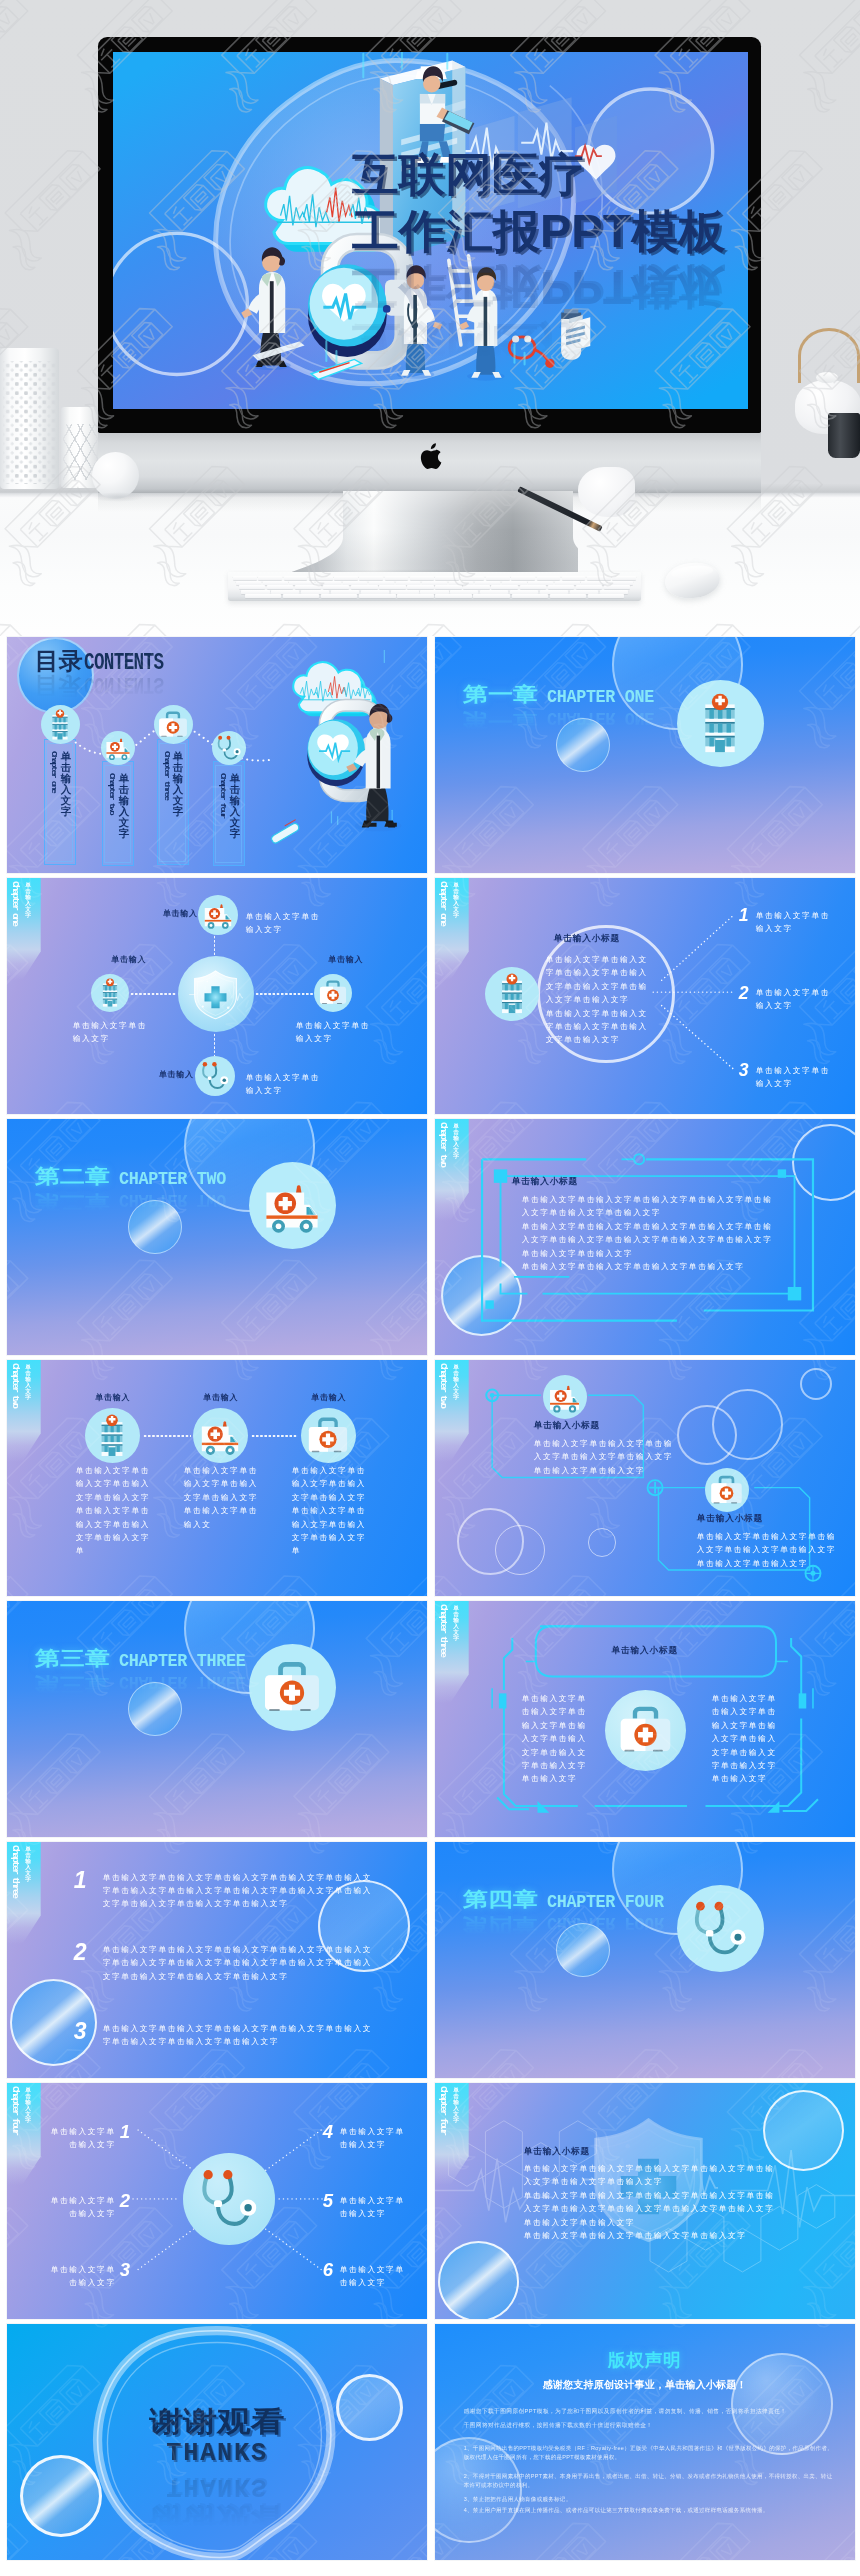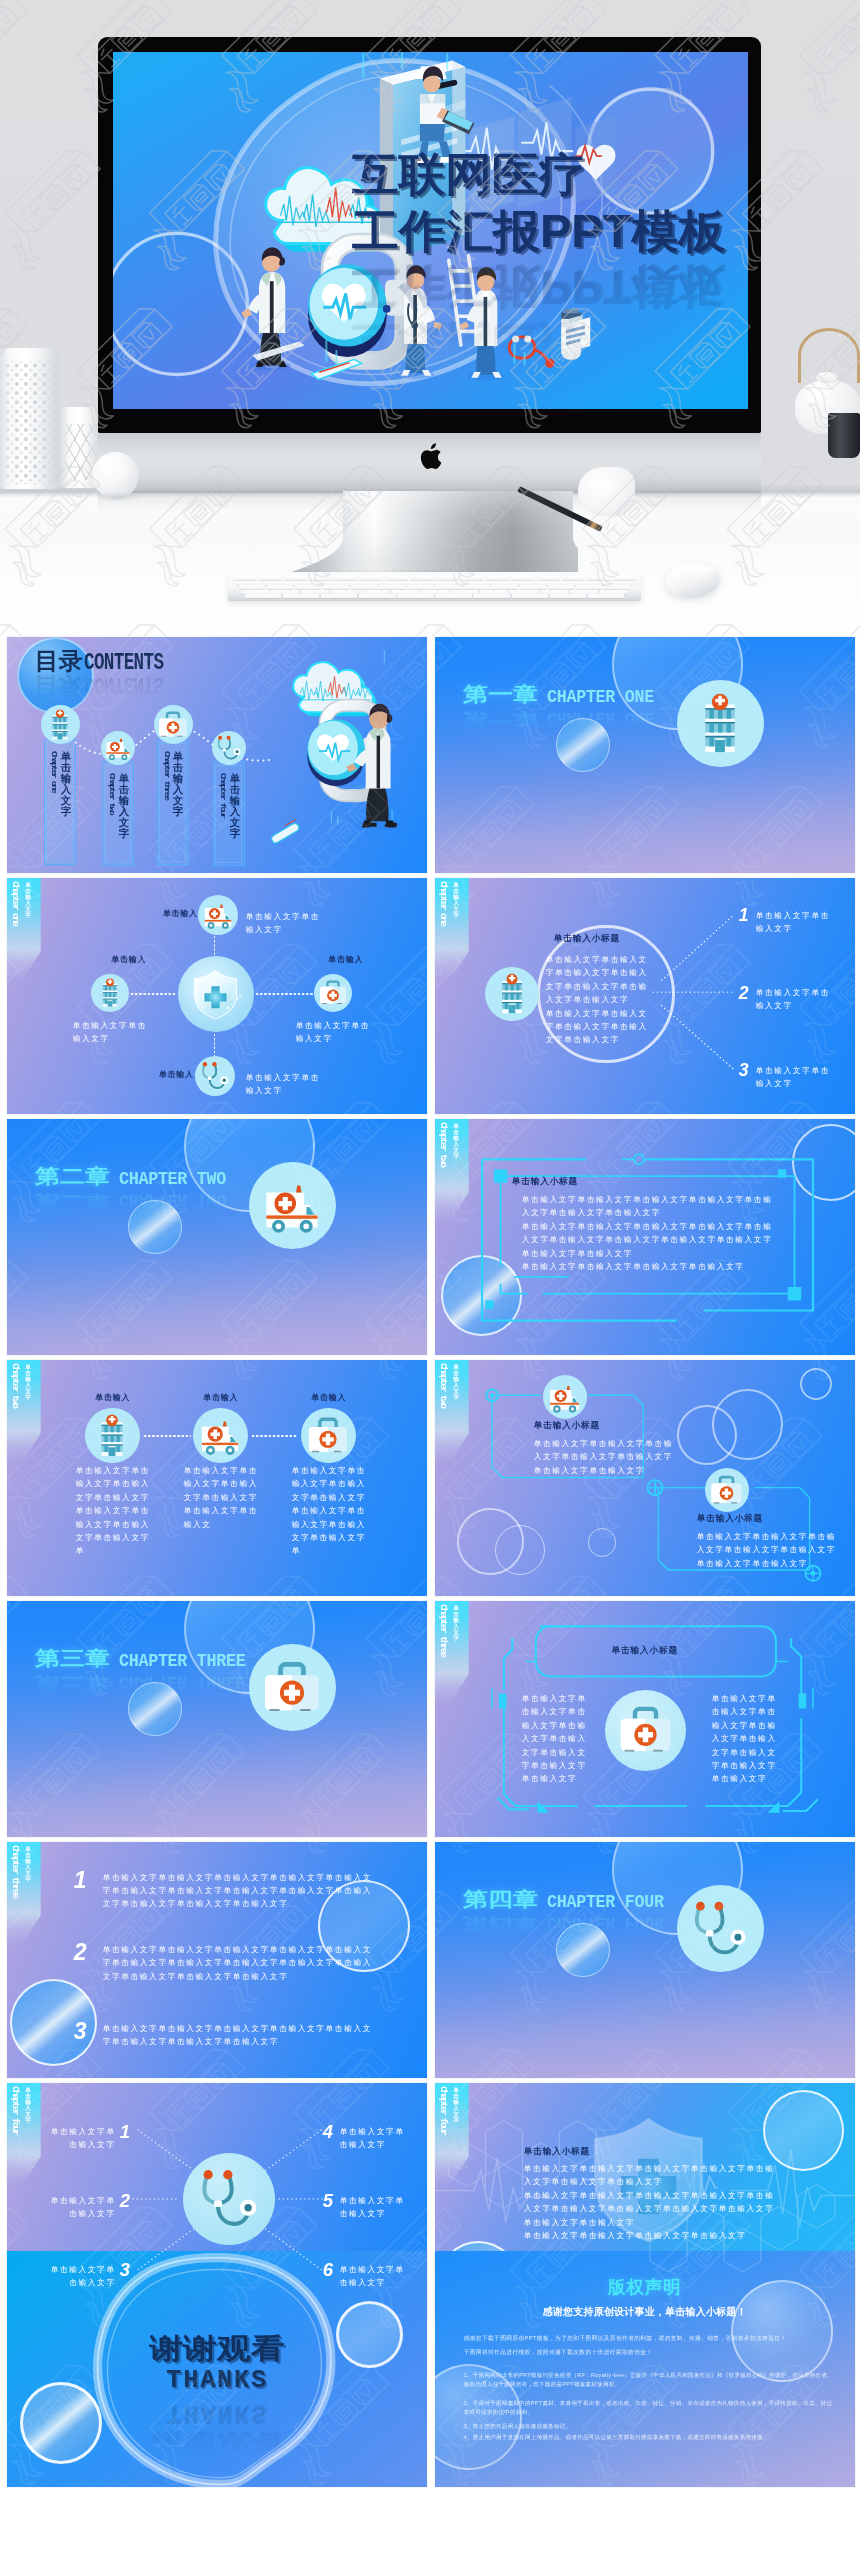--- a/index.html
+++ b/index.html
@@ -60,21 +60,21 @@
  background:linear-gradient(90deg,#262a2f,#474c52 38%,#1a1e23 100%);}
 
 
 .wmlayer{position:absolute;pointer-events:none;z-index:60;}
 
 #grid{position:absolute;left:6.7px;top:637px;width:756px;height:1925px;}
 .slide{position:absolute;width:420px;height:236px;overflow:hidden;
  box-shadow:0 0 0 0.8px rgba(120,130,150,.10);}
 .c1{left:0;} .c2{left:428px;}
 .r0{top:0;} .r1{top:241px;} .r2{top:482px;} .r3{top:723px;}
-.r4{top:964px;} .r5{top:1205px;} .r6{top:1446px;} .r7{top:1614px;}
+.r4{top:964px;} .r5{top:1205px;} .r6{top:1446px;} .r7{top:1687px;}
 
 .bgfill{position:absolute;inset:0;}
 .bg-a{background:linear-gradient(115deg,#b9b0e7 0%,#ada4e4 12%,#99a1e7 28%,#6d94ef 52%,#3f8df6 78%,#2389fa 94%,#1d87fb 100%);}
 .bg-b{background:linear-gradient(113deg,#b6ade5 0%,#a9a1e3 11%,#8e9be9 28%,#5c90f2 54%,#2b8bf8 80%,#1c87fb 96%,#1886fb 100%);}
 .bg-div{background:linear-gradient(176deg,#1f87fb 0%,#2489fa 14%,#3e8ef5 34%,#6894ec 56%,#9ba3e5 78%,#b3aae2 94%,#b8ade3 100%);}
 .bg-thx{background:linear-gradient(142deg,#03abef 0%,#12a6f2 16%,#2897f8 42%,#3a8ff6 62%,#4f8ff3 82%,#6292ef 100%);}
 .bg-c4{background:linear-gradient(118deg,#b3abe4 0%,#a3a0e6 10%,#7d9bed 24%,#4f9bf3 44%,#2eadf6 66%,#24b6f8 84%,#2ab0f7 100%);}
 .bg-cpy{background:linear-gradient(160deg,#1d8efc 0%,#2b93f9 20%,#4b95f3 42%,#7a9dea 66%,#a3a7e3 88%,#b2ace2 100%);}
 
 

